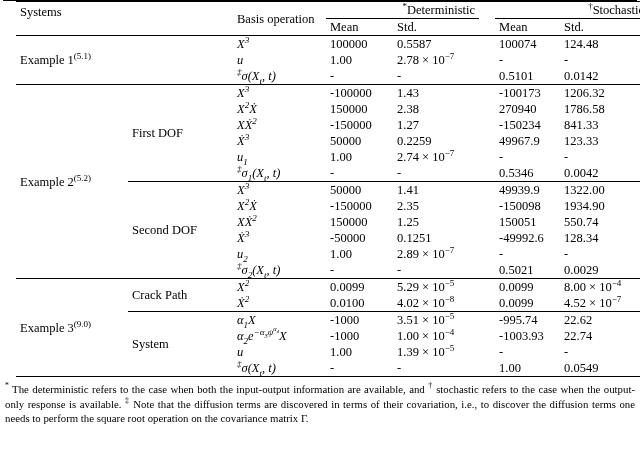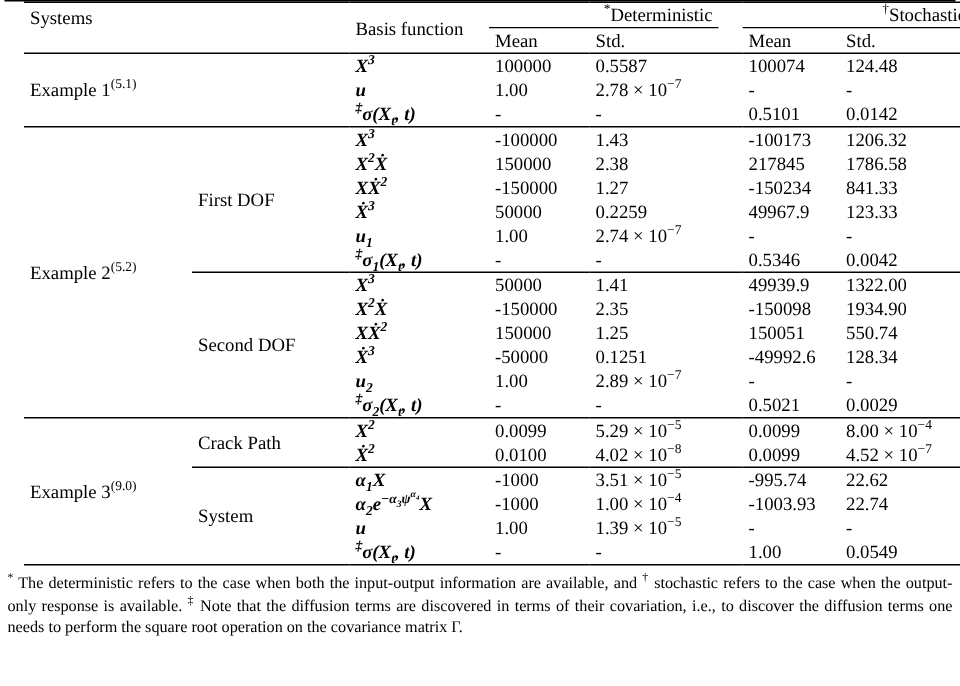--- a/index.html
+++ b/index.html
@@ -27,21 +27,21 @@
   }
   .th-systems { vertical-align: top; padding-top: 3px; }
   .th-basis  { vertical-align: middle; }
   .th-span   { padding: 0; vertical-align: bottom; }
   .span-inner { display: block; border-bottom: 1px solid #000; padding: 1px 4px 1px 4px; margin-right: 16px; text-align: right; }
   .th-span.last .span-inner { margin-right: 3px; }
   tr.h2 th { border-bottom: 1.1px solid #000; }
   th[rowspan] { border-bottom: 1.1px solid #000; }
 
   td.sys, td.grp { vertical-align: middle; }
-  td.basis { font-style: italic; font-weight: bold; }
+  td.basis { font-style: italic; }
   .innerline { border-bottom: 1px solid #000; }
   .endline { border-bottom: 1.1px solid #000; }
   .endline-thick { border-bottom: 1.6px solid #000; }
 
   sup, sub { line-height: 0; font-size: 0.72em; }
 
   .footnote {
     margin: 5px 3px 11px 3px;
     font-size: 10.8px; line-height: 14.5px;
     text-align: justify;
@@ -59,21 +59,21 @@
       <col style="width:105px">
       <col style="width:93px">
       <col style="width:67px">
       <col style="width:102px">
       <col style="width:65px">
       <col style="width:91px">
     </colgroup>
     <thead>
       <tr class="h1">
         <th class="th-systems" colspan="2" rowspan="2">Systems</th>
-        <th class="th-basis" rowspan="2">Basis function</th>
+        <th class="th-basis" rowspan="2">Basis operation</th>
         <th class="th-span" colspan="2">
           <span class="span-inner"><sup>*</sup>Deterministic</span>
         </th>
         <th class="th-span last" colspan="2">
           <span class="span-inner"><sup>†</sup>Stochastic</span>
         </th>
       </tr>
       <tr class="h2">
         <th>Mean</th>
         <th>Std.</th>
@@ -113,21 +113,21 @@
           <td class="basis">X<sup>3</sup></td>
           <td class="val">-100000</td>
           <td class="val">1.43</td>
           <td class="val">-100173</td>
           <td class="val">1206.32</td>
         </tr>
         <tr>
           <td class="basis">X<sup>2</sup>Ẋ</td>
           <td class="val">150000</td>
           <td class="val">2.38</td>
-          <td class="val">217845</td>
+          <td class="val">270940</td>
           <td class="val">1786.58</td>
         </tr>
         <tr>
           <td class="basis">XẊ<sup>2</sup></td>
           <td class="val">-150000</td>
           <td class="val">1.27</td>
           <td class="val">-150234</td>
           <td class="val">841.33</td>
         </tr>
         <tr>

